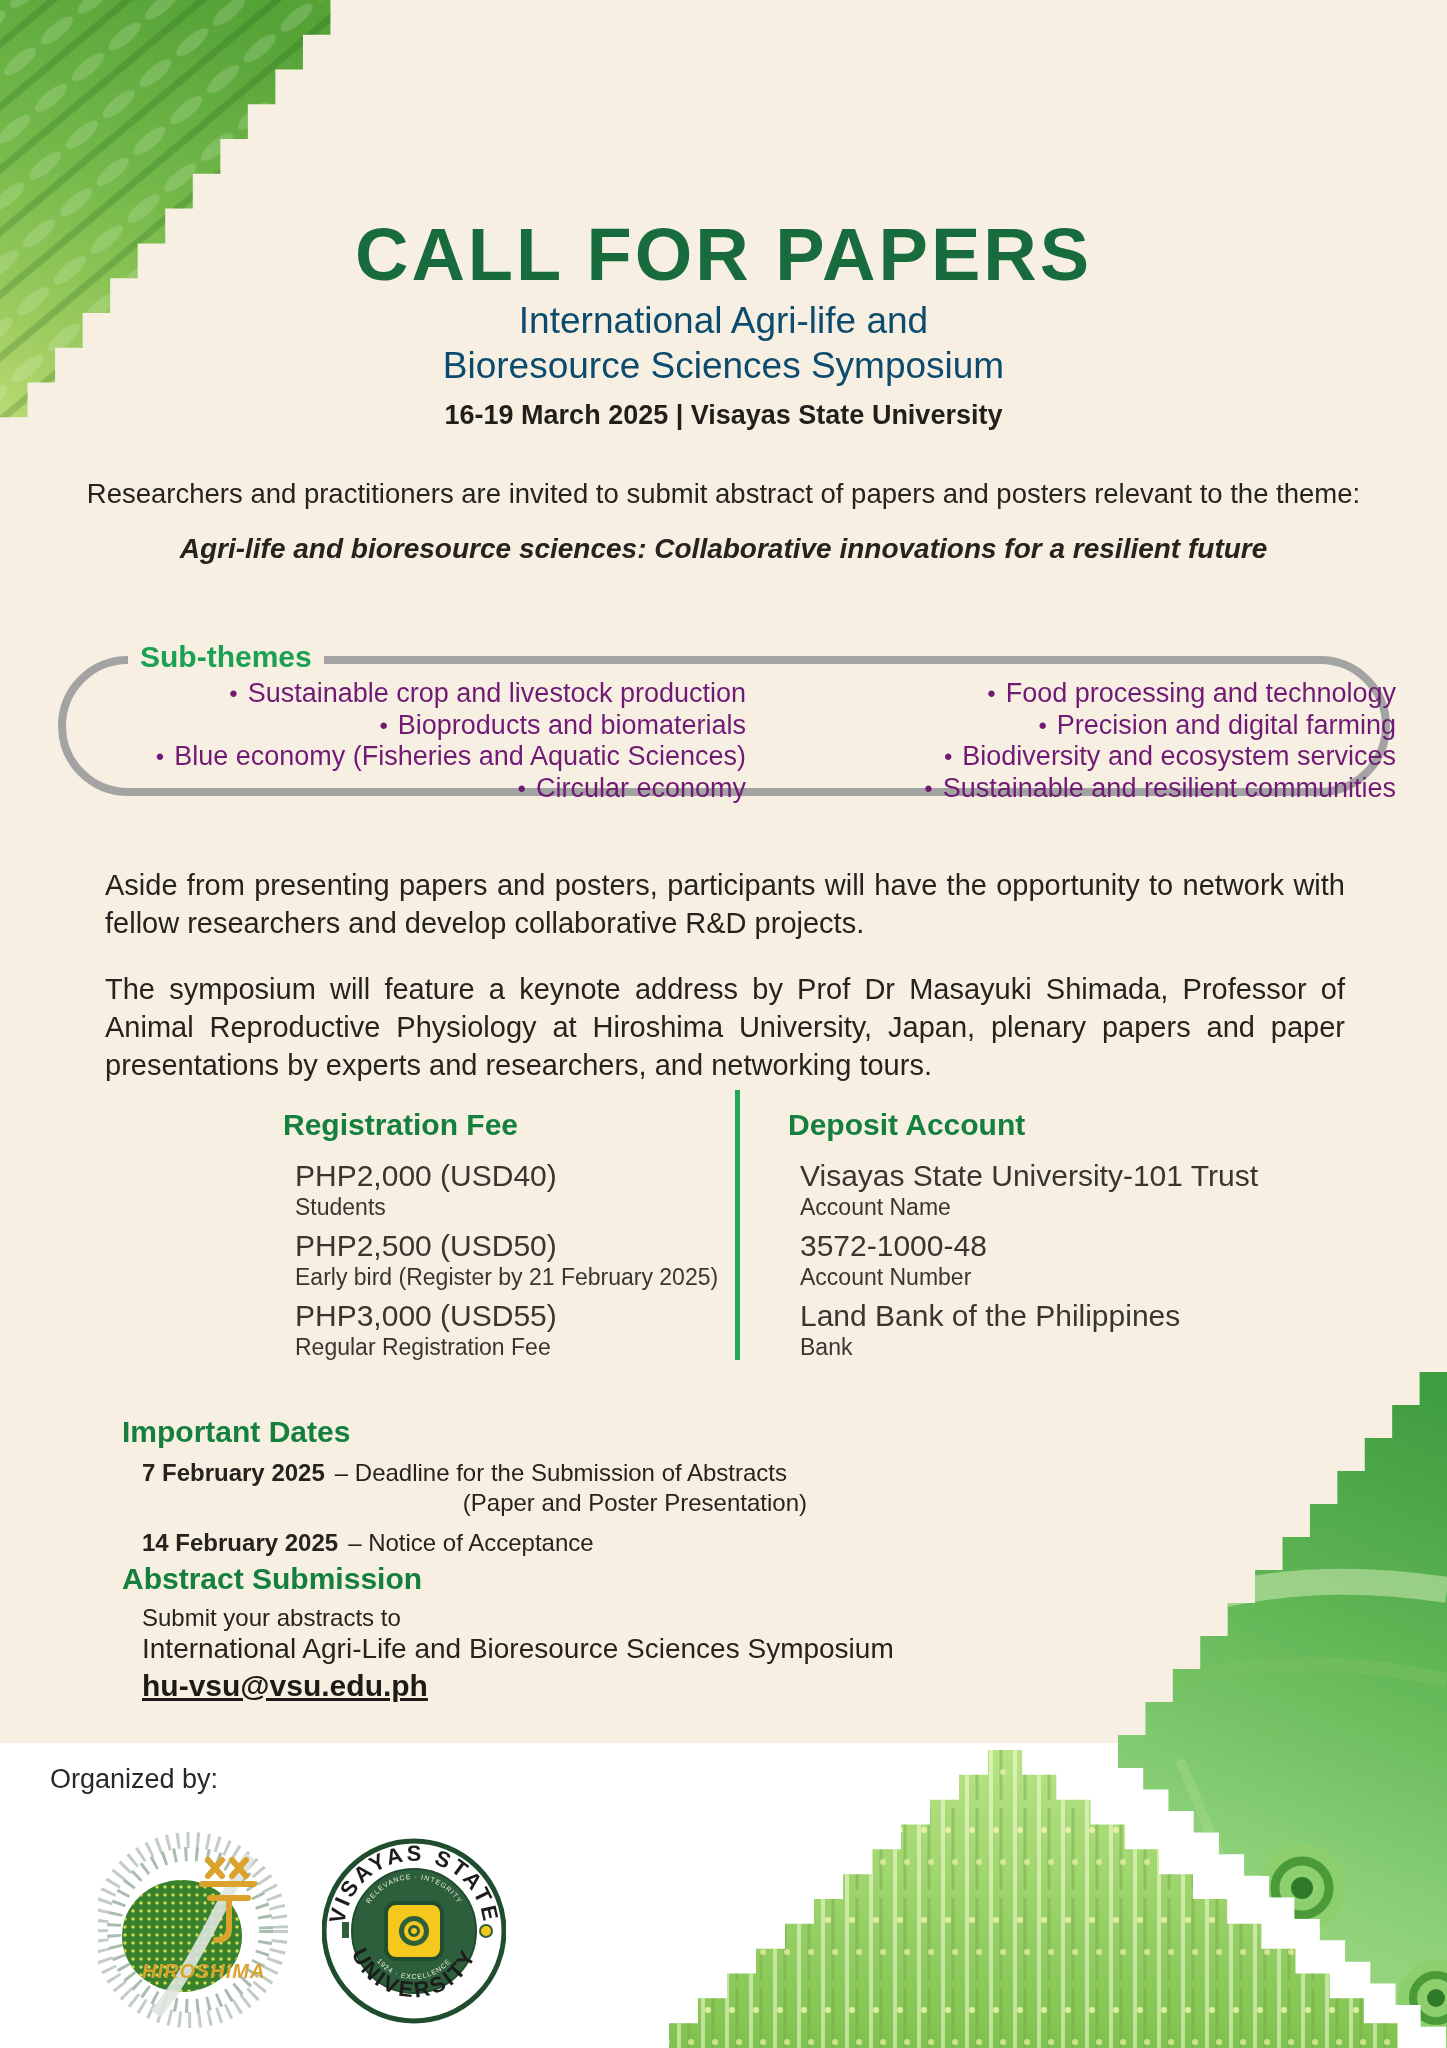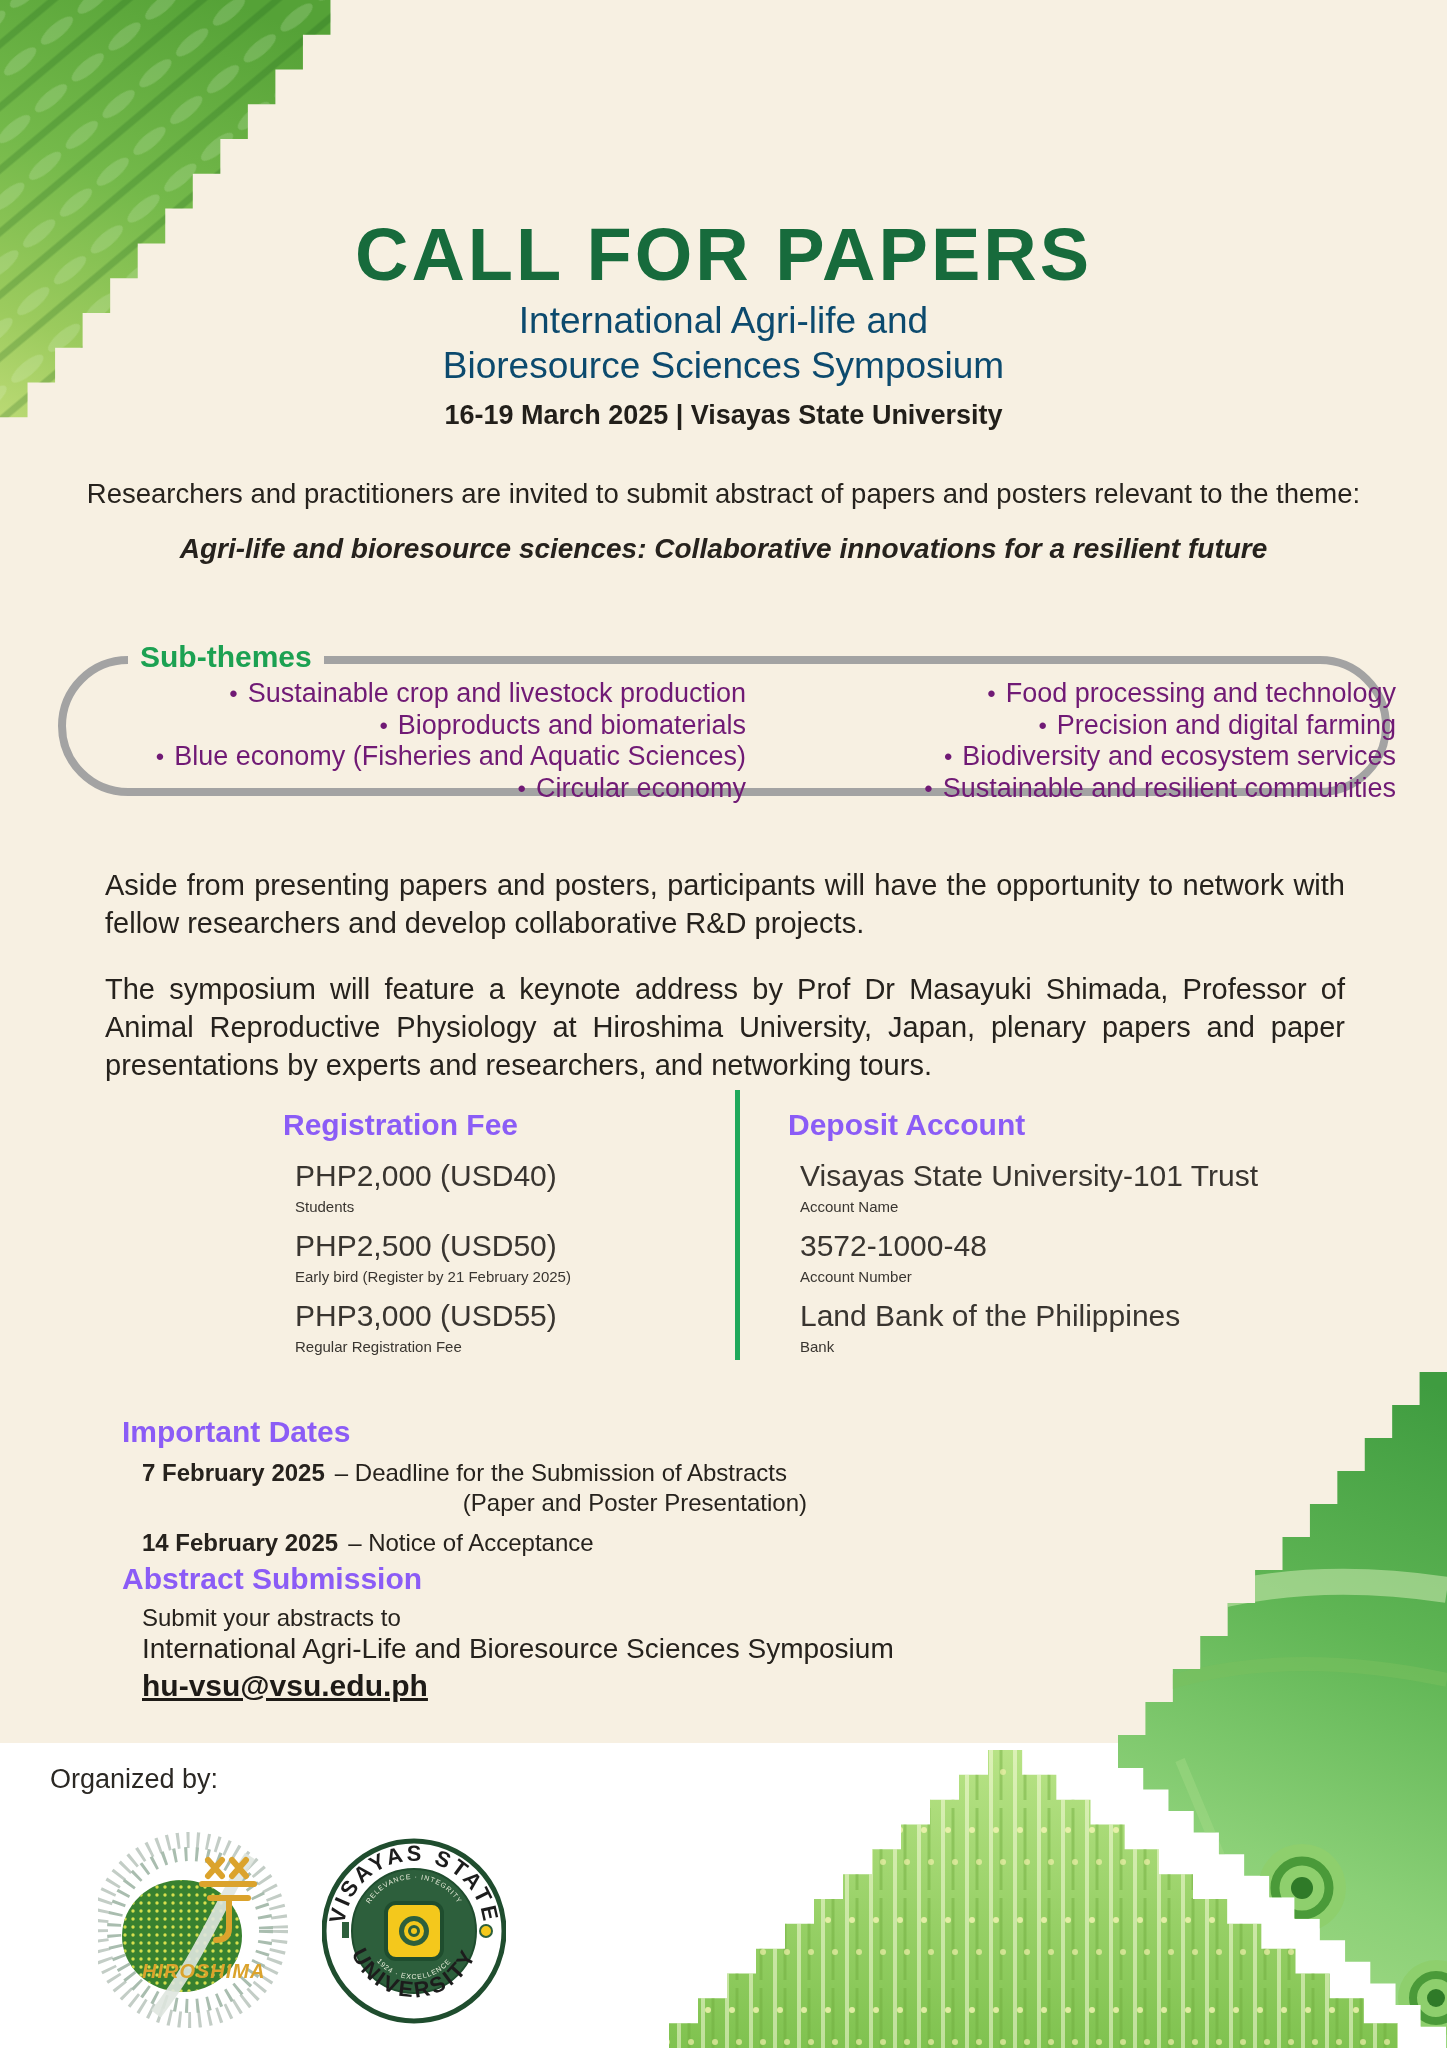--- a/index.html
+++ b/index.html
@@ -28,28 +28,28 @@
                     font-size:27px;line-height:30.5px;color:#701a75;}
   .subthemes-box ul.col-left{left:40px;width:640px;}
   .subthemes-box ul.col-right{left:680px;width:650px;}
   .subthemes-box li::before{content:"•";margin-right:10px;font-size:24px;}
 
   .paragraphs{position:absolute;left:105px;top:866px;width:1240px;
               font-size:29px;line-height:38px;text-align:justify;color:#26221d;}
   .paragraphs p{margin:0;}
   .paragraphs p + p{margin-top:28px;}
 
-  .section-heading{position:absolute;margin:0;font-size:30px;font-weight:bold;color:#8b5cf6;}
+  .section-heading{position:absolute;margin:0;font-size:30px;font-weight:bold;color:#15803d;}
   .reg-heading{left:283px;top:1108px;}
   .dep-heading{left:788px;top:1108px;}
   .fee-items{position:absolute;left:295px;top:1158px;}
   .dep-items{position:absolute;left:800px;top:1158px;}
   .fee-item{margin-bottom:8px;}
   .fee-amount{font-size:30px;line-height:36px;color:#393530;}
-  .fee-label{font-size:15px;line-height:26px;color:#393530;}
+  .fee-label{font-size:23px;line-height:26px;color:#393530;}
   .fee-divider{position:absolute;left:735px;top:1090px;width:5px;height:270px;background:#1fa85a;}
 
   .dates-heading{left:122px;top:1415px;}
   .dates-items{position:absolute;left:142px;top:1458px;font-size:24px;line-height:30px;color:#26221d;}
   .date-row{display:flex;align-items:flex-start;}
   .date-row + .date-row{margin-top:10px;}
   .d-date{font-weight:bold;white-space:nowrap;margin-right:10px;}
   .d-desc-line2{padding-left:128px;}
 
   .abs-heading{left:122px;top:1562px;}

